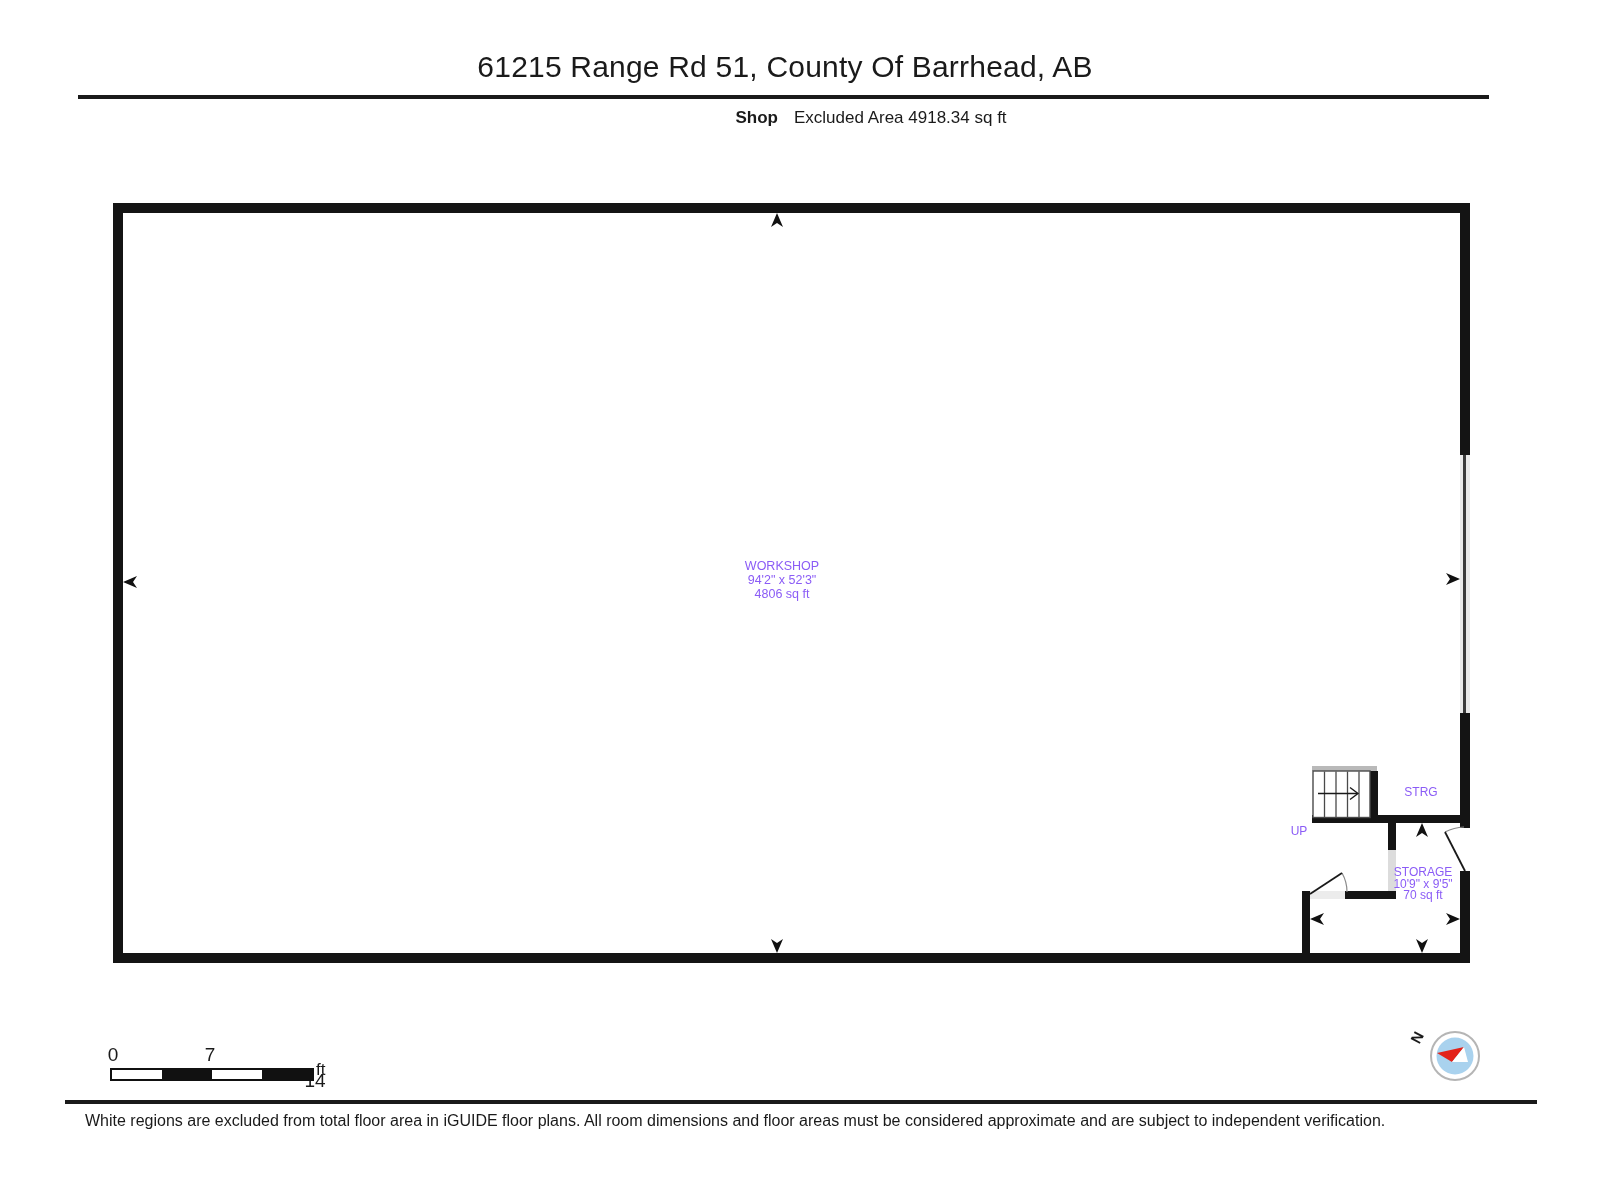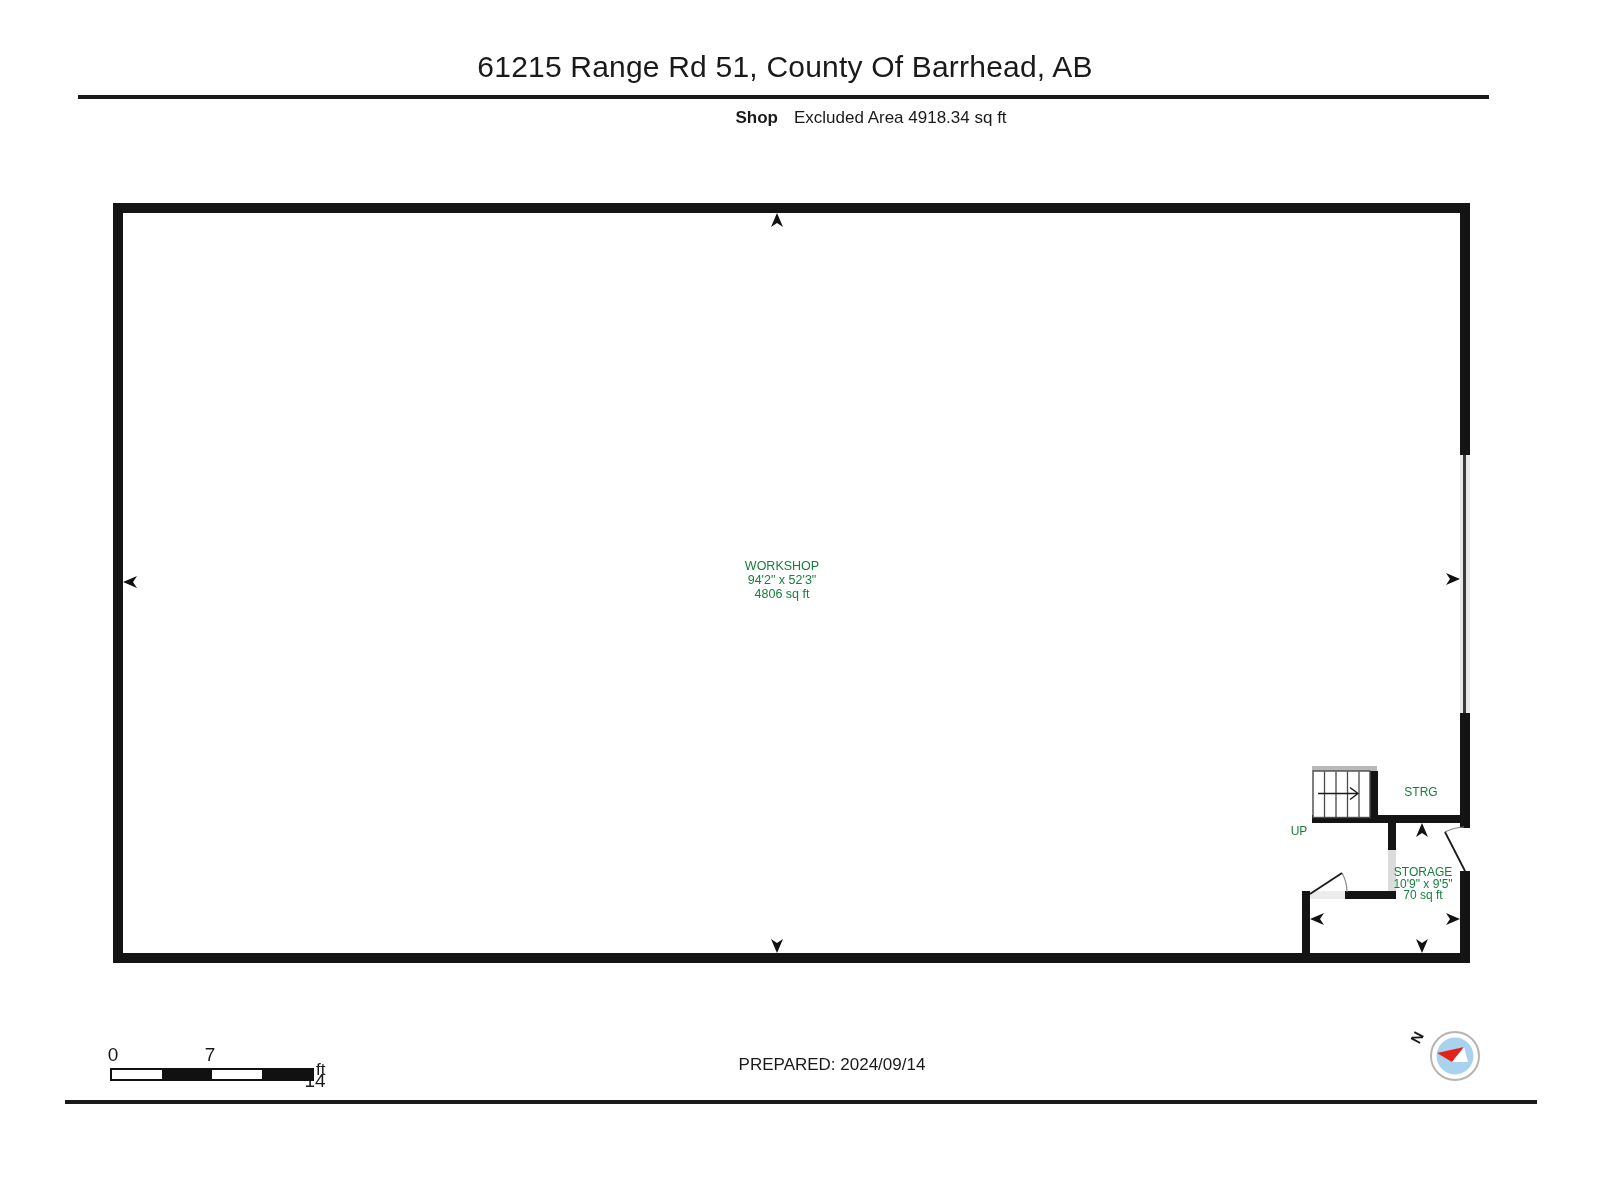--- a/index.html
+++ b/index.html
@@ -10,21 +10,21 @@
   .abs{position:absolute;}
   .wall{position:absolute;background:#141414;}
   .opening{position:absolute;background:#dcdcdc;}
   .threshold{position:absolute;background:#ececec;}
   .ctr{text-align:center;}
   #title{left:285px;top:50px;width:1000px;font-size:30px;font-weight:normal;letter-spacing:.2px;}
   #rule-top{left:78px;top:95px;width:1411px;height:4px;background:#1a1a1a;}
   #subtitle{left:571px;top:108px;width:600px;font-size:17px;}
   #subtitle .floor{font-weight:bold;}
   #subtitle .excl{margin-left:16px;font-weight:normal;}
-  .room-label{position:absolute;color:#15803d;}
+  .room-label{position:absolute;color:#8b5cf6;}
   #workshop-label{left:682px;top:559px;width:200px;font-size:12.5px;line-height:14px;}
   #strg-label{left:1381px;top:785px;width:80px;font-size:12px;}
   #up-label{left:1284px;top:824px;width:30px;font-size:12px;}
   #storage-label{left:1373px;top:867px;width:100px;font-size:12px;line-height:11.5px;text-align:center;}
   #scale-0{left:103px;top:1044px;width:20px;font-size:19px;}
   #scale-7{left:200px;top:1044px;width:20px;font-size:19px;}
   #scale-14{left:300px;top:1044px;width:30px;font-size:19px;margin-top:26px;}
   #scale-ft{left:316px;top:1060px;font-size:17px;}
   #scale-bar{left:110px;top:1068px;width:200px;height:9px;border:2px solid #111;display:flex;}
   #scale-bar .seg{flex:1 1 0;}
@@ -126,17 +126,17 @@
   <div id="scale-7" class="abs ctr">7</div>
   <div id="scale-14" class="abs ctr">14</div>
   <div id="scale-bar" class="abs">
     <div class="seg"></div>
     <div class="seg b"></div>
     <div class="seg"></div>
     <div class="seg b"></div>
   </div>
   <div id="scale-ft" class="abs">ft</div>
 
-  <div id="prepared" class="abs ctr">PREPARED: 2024/09/14</div>
   <div id="north-label" class="abs ctr">N</div>
   <div id="rule-bottom" class="abs"></div>
+  <div id="disclaimer" class="abs">White regions are excluded from total floor area in iGUIDE floor plans. All room dimensions and floor areas must be considered approximate and are subject to independent verification.</div>
 
 </div>
 
 </body></html>

